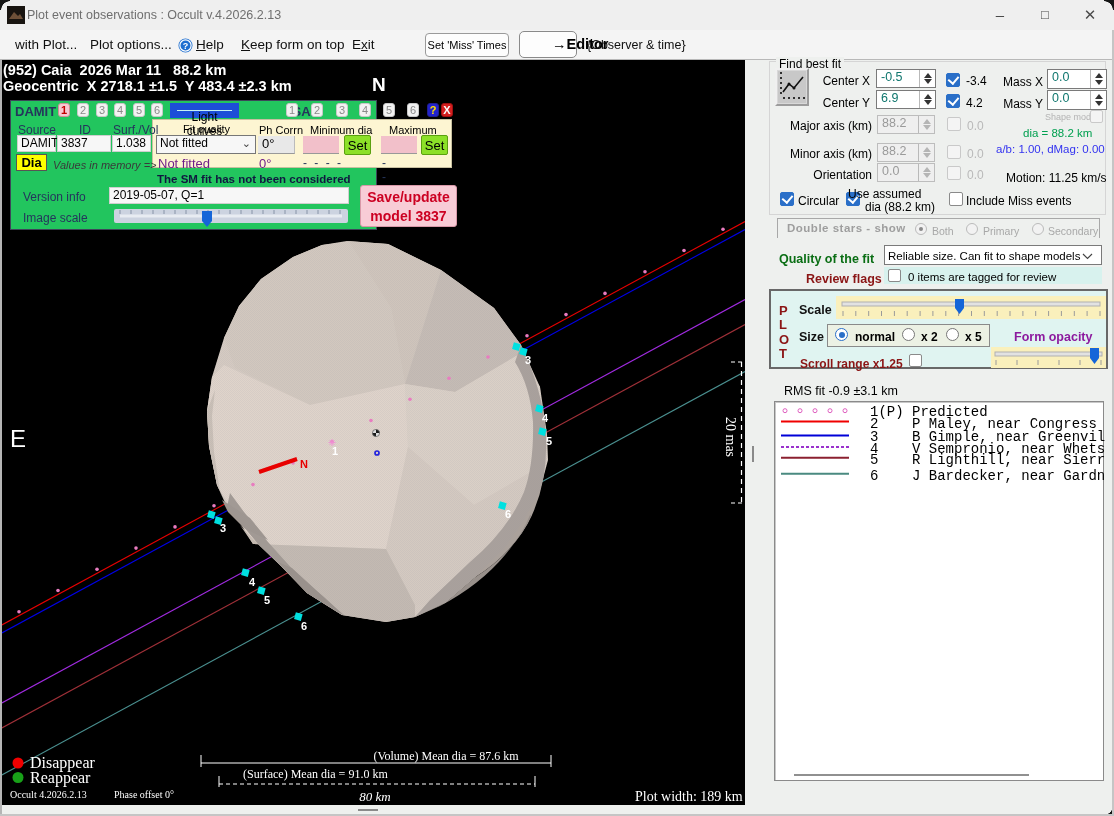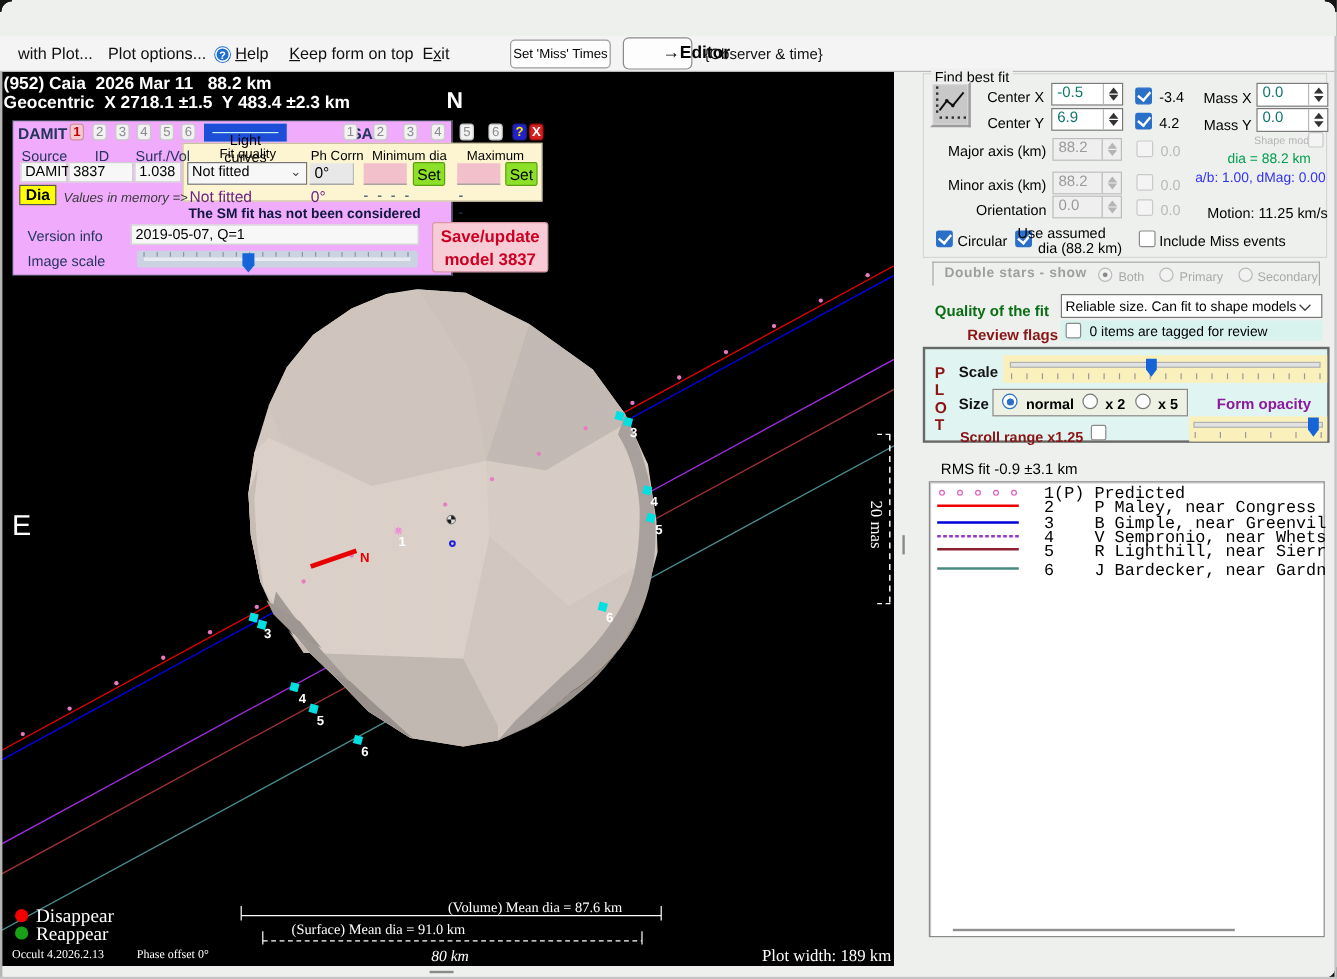--- a/index.html
+++ b/index.html
@@ -14,21 +14,21 @@
           text-align:center; line-height:30px; }
   
   #menubar { position:absolute; left:0; top:30px; width:1114px; height:30px; background:#f4f4f4;
              border-bottom:1px solid #b8b8b8; }
   .mitem { position:absolute; top:7px; font-size:13.5px; color:#101010; }
   
   #plot { position:absolute; left:0; top:60px; width:745px; height:745px; background:#000; overflow:hidden; }
   #plot .t { position:absolute; color:#fff; white-space:pre; }
   
   #damit { position:absolute; left:10px; top:100px; width:367px; height:130px;
-           background:#f0abfc; border:1px solid #3c4658; font-size:12px; color:#25355c; }
+           background:#22c55e; border:1px solid #3c4658; font-size:12px; color:#25355c; }
   .dbtn { position:absolute; top:2px; width:12px; height:14px; background:#f2f2f2;
           border:1px solid #c8c8c8; border-radius:3px; color:#8a8a8a; font-size:11px;
           text-align:center; line-height:13px; }
   .whitebox { position:absolute; background:#f7f7f7; border:1px solid #cfcfcf; color:#000;
               font-size:12px; padding-left:3px; }
   
   #rpanel { position:absolute; left:746px; top:60px; width:368px; height:756px; background:#eef0ee; }
   .rp { position:absolute; font-size:12px; color:#000; white-space:nowrap; }
   .spin { position:absolute; background:#fff; border:1px solid #7a7a7a; font-size:12.5px; color:#0f766e; }
   .spin.dis { background:#efefef; border-color:#bdbdbd; color:#9a9a9a; }
@@ -46,20 +46,30 @@
                  border-top:5px solid #333; }
   .sparr.dis:before { border-bottom-color:#b5b5b5; }
   .sparr.dis:after { border-top-color:#b5b5b5; }
   .lrow { position:absolute; left:95px; font-family:"Liberation Mono",monospace;
           font-size:14px; white-space:pre; color:#000; }
 </style>
 </head>
 <body>
 <div id="win">
 
+  <div id="titlebar">
+    <svg class="abs" style="left:7px;top:6px" width="18" height="18">
+        <rect x="0" y="0" width="18" height="18" fill="#181410"></rect>
+        <path d="M2 13 L7 6 L11 10 L13 8 L16 13 Z" fill="#6e5038"></path>
+      </svg>
+    <div id="titletext">Plot event observations : Occult v.4.2026.2.13</div>
+    <div class="wbtn" style="left:977px;">–</div>
+    <div class="wbtn" style="left:1022px;font-size:13px">□</div>
+    <div class="wbtn" style="left:1067px;">✕</div>
+  </div>
 
   <div id="menubar">
     <div class="mitem" style="left:15px">with Plot...</div>
     <div class="mitem" style="left:90px">Plot options...</div>
     <svg class="abs" style="left:178px;top:8px" width="15" height="15">
         <circle cx="7.5" cy="7.5" r="7" fill="#1f6fd0"></circle>
         <circle cx="7.5" cy="7.5" r="5.6" fill="none" stroke="#fff" stroke-width="1.2"></circle>
         <text x="7.5" y="11" font-size="9" fill="#fff" text-anchor="middle" font-weight="bold">?</text>
       </svg>
     <div class="mitem" style="left:196px"><u>H</u>elp</div>

